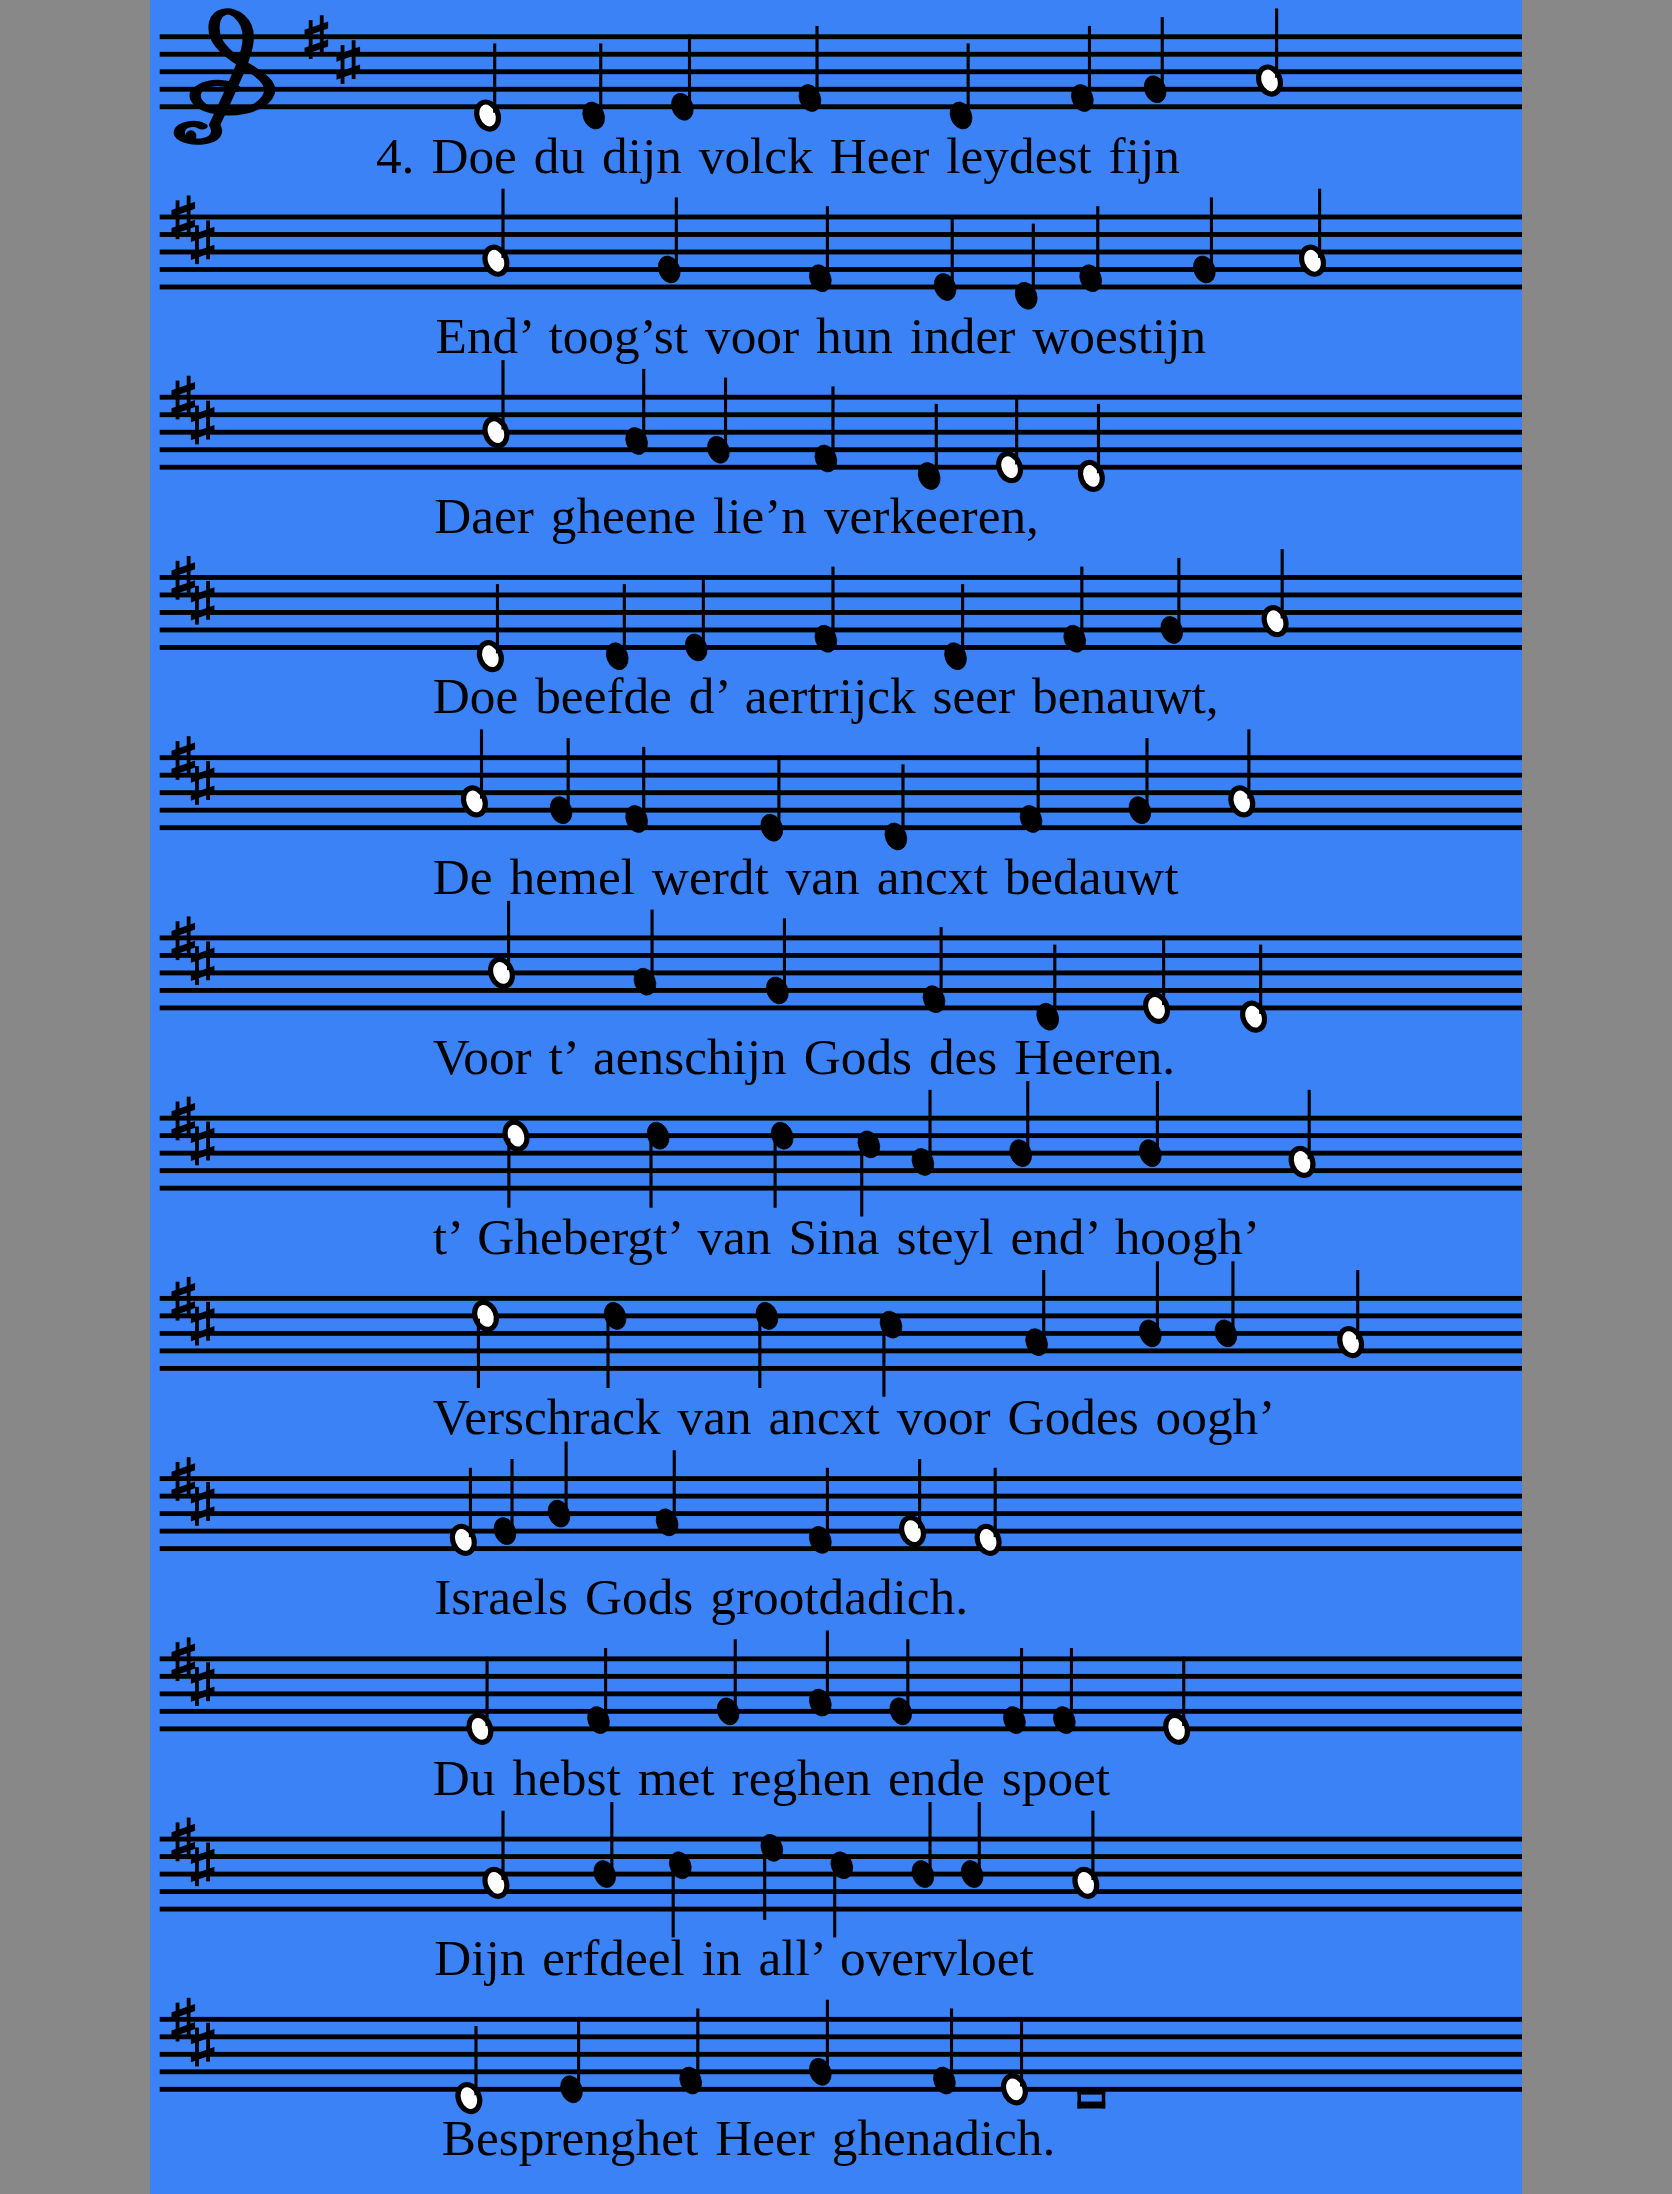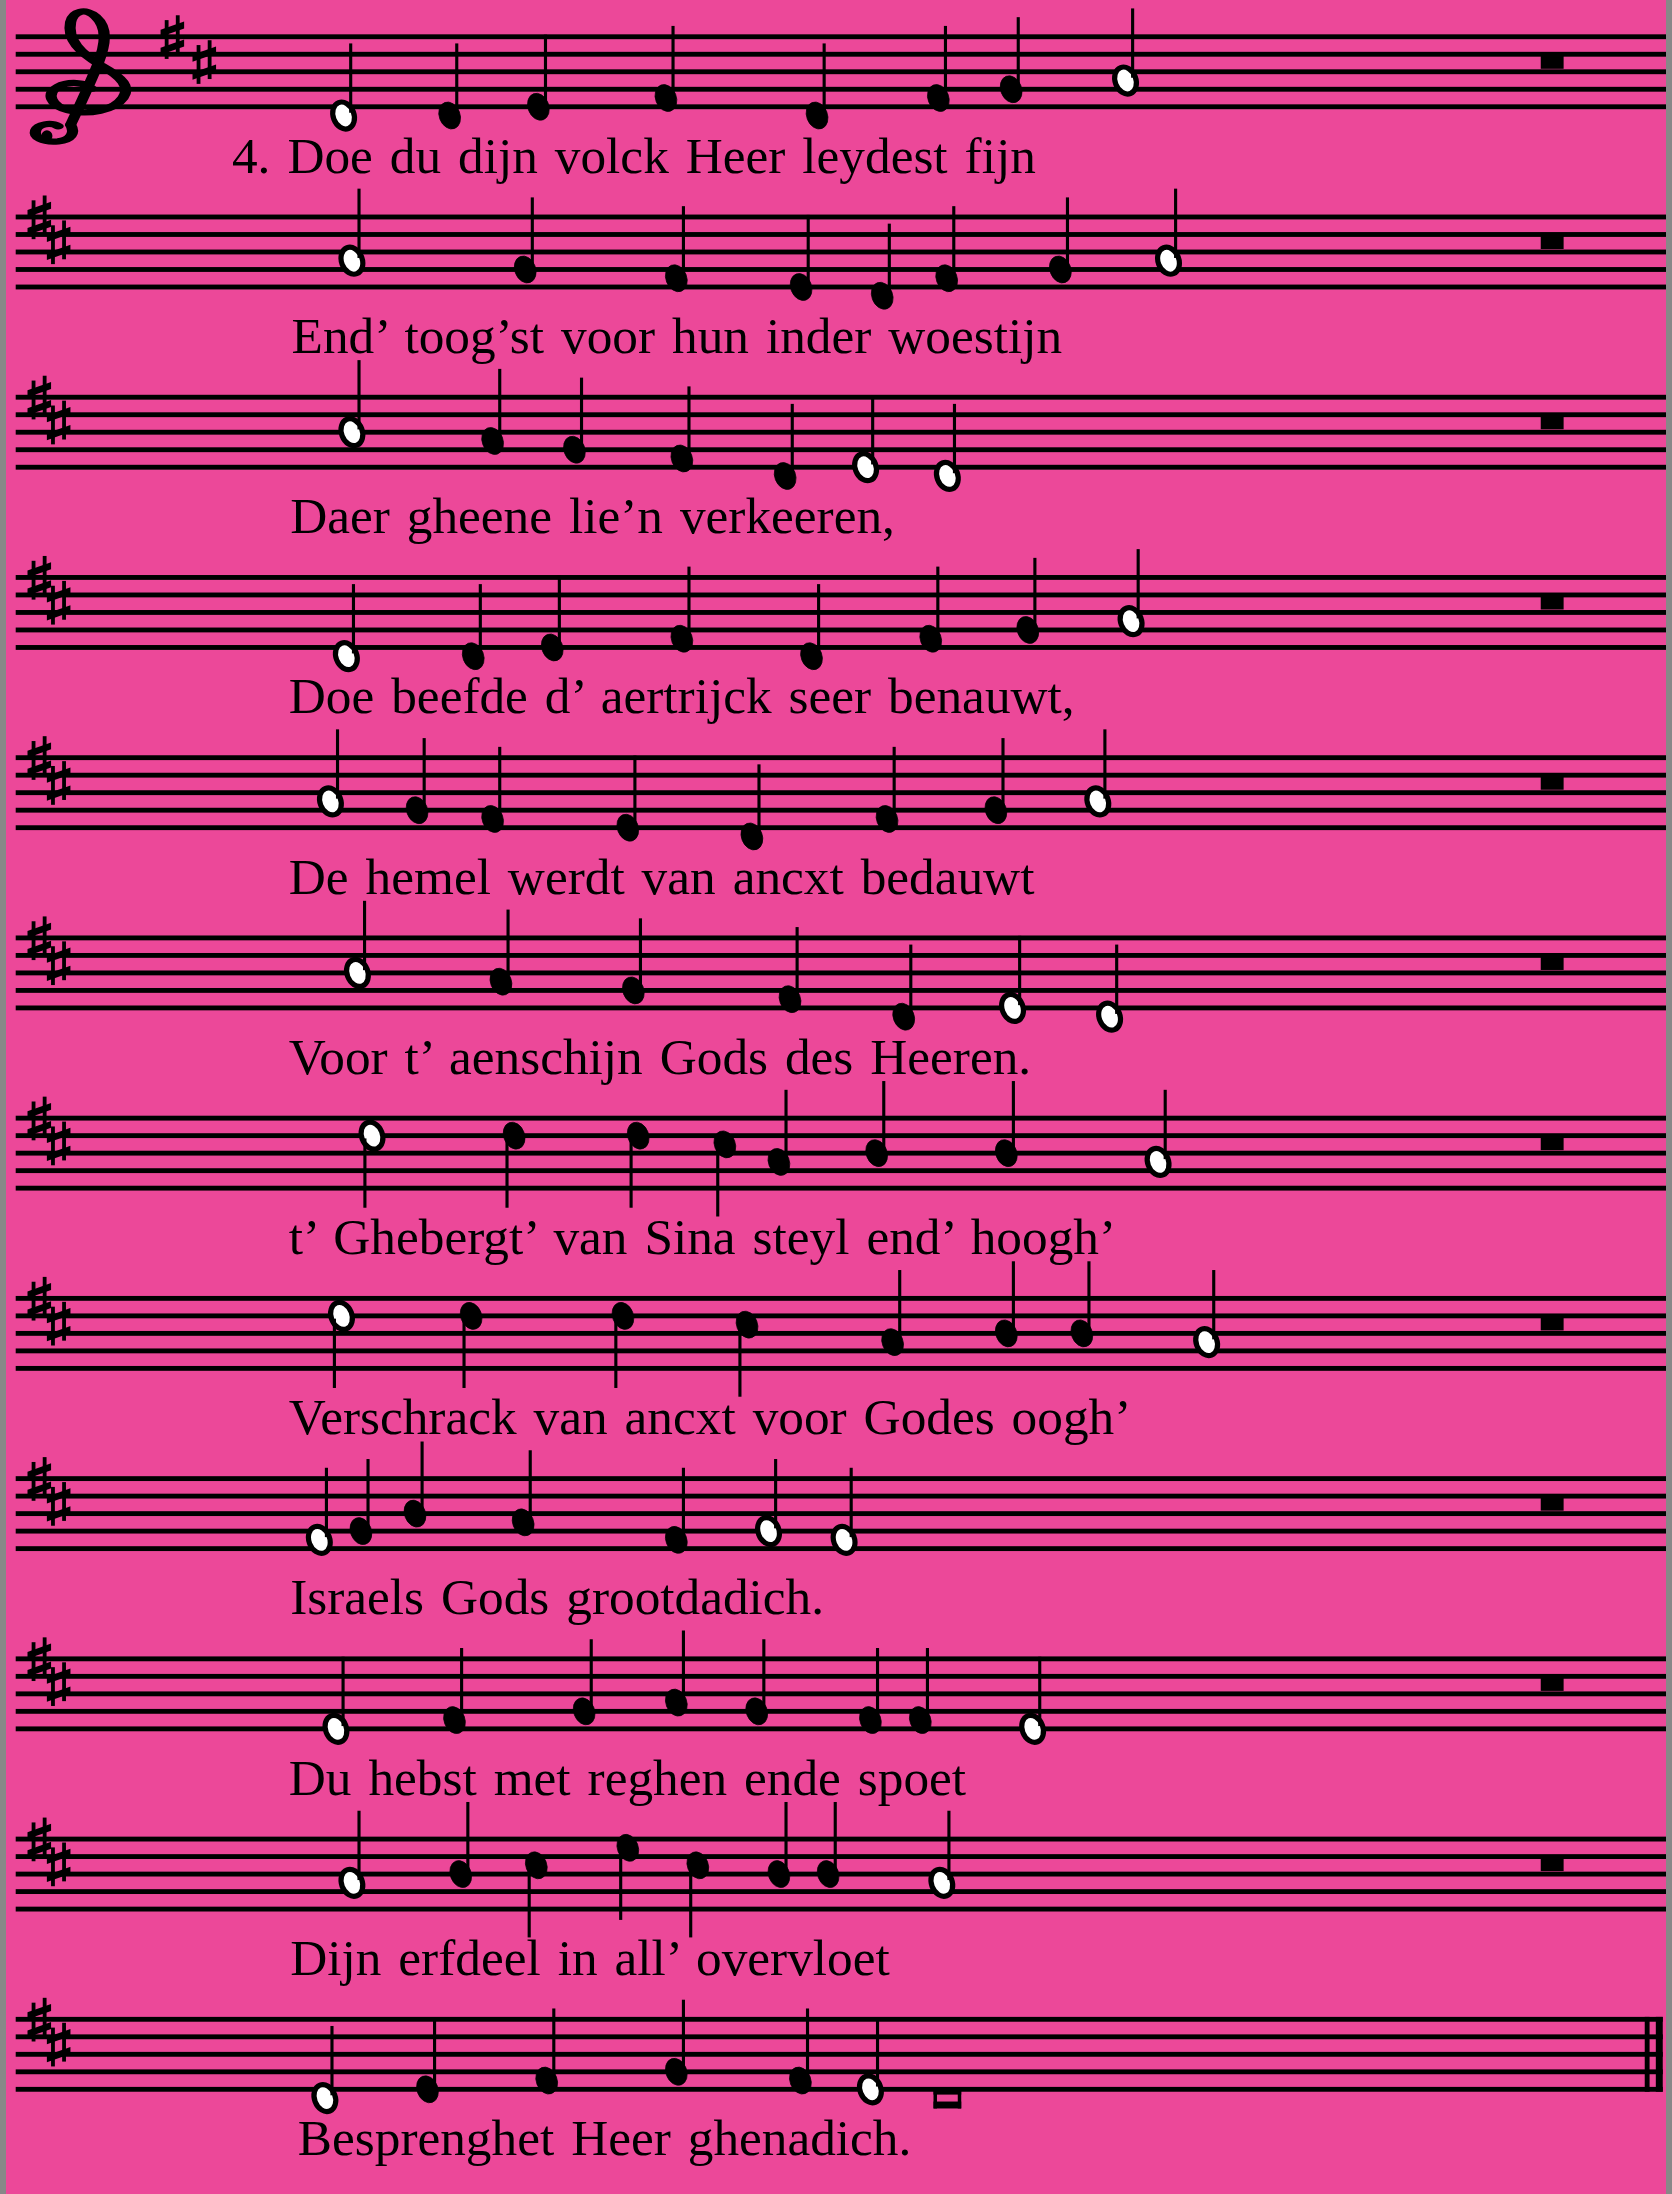--- a/index.html
+++ b/index.html
@@ -1,19 +1,19 @@
 <!DOCTYPE html>
 <html style="font-size:11px"><head>
 <meta charset="utf-8">
 <style>
   html,body{margin:0;padding:0;background:#888;}
   .page{
     position:relative;
-    width:1660px;height:2194px;
-    background:#ec4899;
+    width:1372px;height:2194px;
+    background:#3b82f6;
     margin:0 auto;
     overflow:hidden;
   }
   svg{display:block;}
   .lyric{
     font-family:"Liberation Serif","DejaVu Serif",serif;
     font-size:74px;
     fill:#000;
     word-spacing:6px;
   }

